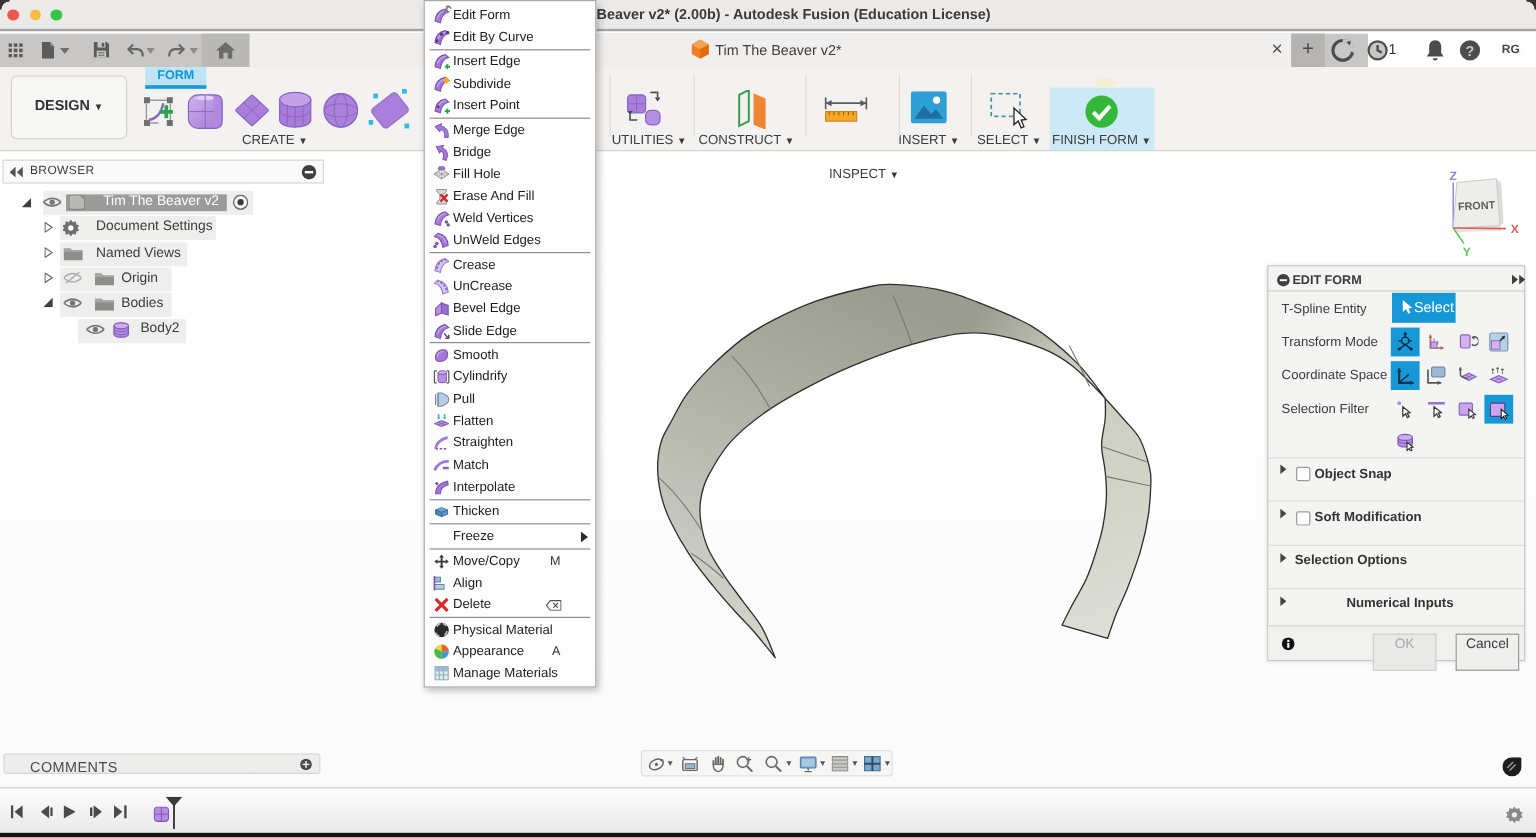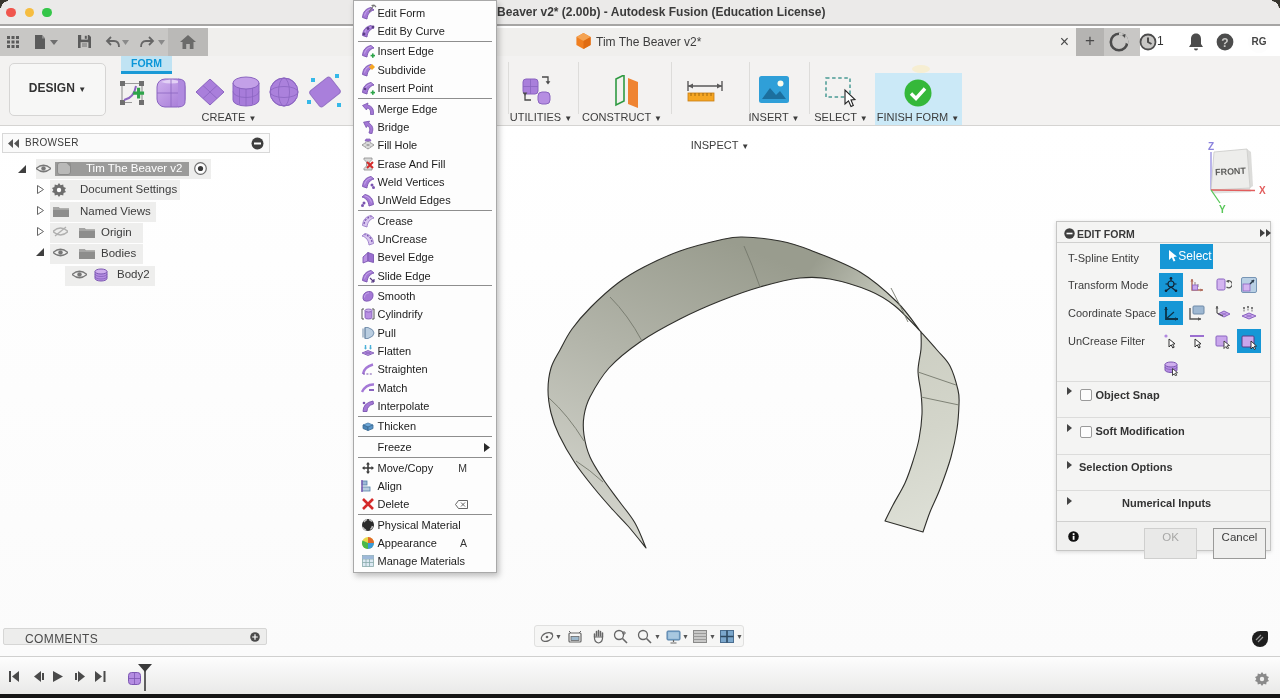--- a/index.html
+++ b/index.html
@@ -279,21 +279,21 @@
             <rect x="2.5" y="4.7" width="6" height="1.6" fill="#fff"></rect>
           </svg>
       <div class="t">EDIT FORM</div>
       <svg class="abs" style="left:203px;top:7px" width="11" height="8">
             <path d="M0 0 L5 4 L0 8 Z M6 0 L11 4 L6 8 Z" fill="#3f3f3f"></path>
           </svg>
     </div>
     <div class="dlbl" style="top:30px;">T-Spline Entity</div>
     <div class="dlbl" style="top:57px;">Transform Mode</div>
     <div class="dlbl" style="top:85px;">Coordinate Space</div>
-    <div class="dlbl" style="top:113px;">UnCrease Filter</div>
+    <div class="dlbl" style="top:113px;">Selection Filter</div>
 
     <div class="iconslot sel" style="left:102px;top:51px;">
           <svg width="18" height="18" viewBox="0 0 18 18">
             <circle cx="9" cy="8" r="3" fill="none" stroke="#123" stroke-width="1.1"></circle>
             <path d="M9 2 L9 5 M9 11 L4 15 M9 11 L14 15 M3.5 8 L6 8 M12 8 L14.5 8" stroke="#123" stroke-width="1.1" fill="none"></path>
             <circle cx="9" cy="2.2" r="1.3" fill="#123"></circle>
             <circle cx="4" cy="14.8" r="1.3" fill="#123"></circle>
             <circle cx="14" cy="14.8" r="1.3" fill="#123"></circle>
           </svg>
         </div>

